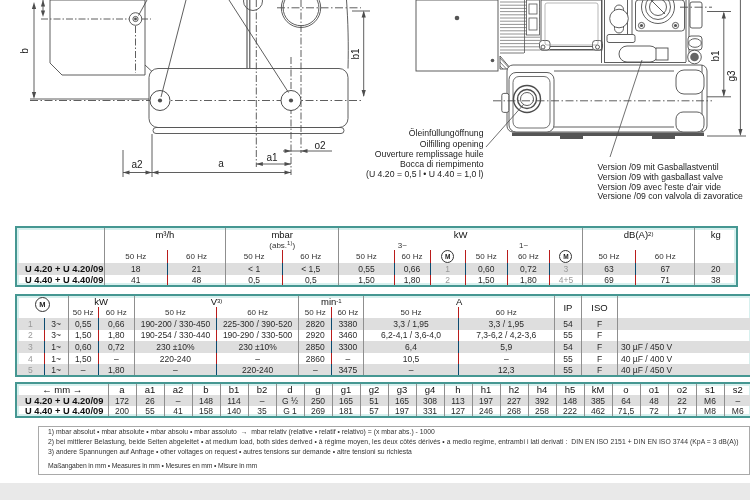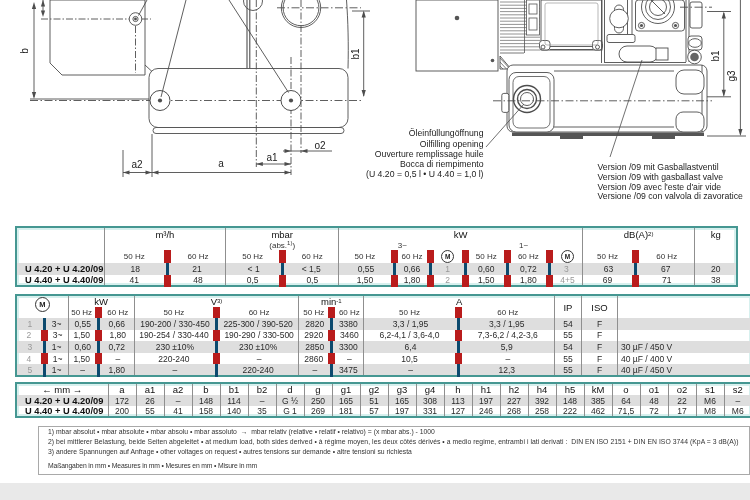--- a/index.html
+++ b/index.html
@@ -1,22 +1,22 @@
 <!DOCTYPE html>
 <html><head><meta charset="utf-8"><style>
 html,body{margin:0;padding:0;background:#fff;}
 #page{position:absolute;top:0;left:0;width:750px;height:500px;overflow:hidden;background:#fff;font-family:"Liberation Sans",sans-serif;color:#1c1c1c;}
 table{border-collapse:collapse;table-layout:fixed;position:absolute;border:2px solid #459792;box-shadow:inset 0 0 0 2px #d7f0ee;background:#fff;}
 td{padding:0;margin:0;text-align:center;vertical-align:middle;white-space:nowrap;overflow:visible;font-size:8.5px;color:#2a2a2a;}
 td.b{font-weight:normal;font-size:9.5px;color:#111;}
 td.hz{font-size:8px;color:#333;}
 tr.g td{background:#dedede;}
 td.sL{border-left:1px solid #8f8f8f;}
-td.lL{border-left:7px solid #b91c1c;}
-td.wL{border-left:3px solid #0c4a6e;text-align:center;}
+td.lL{border-left:1px solid #b91c1c;}
+td.wL{border-left:1px solid #0c4a6e;text-align:center;}
 td.lab{text-align:left;padding-left:8px;font-weight:bold;font-size:9.3px;color:#111;}
 td.gy{color:#999;}
 td.cap{text-align:left;padding-left:3px;}
 sup{font-size:6px;vertical-align:2.5px;letter-spacing:0;}
 .mc{display:inline-block;width:11px;height:11px;border:1px solid #333;border-radius:50%;font-size:6.5px;font-weight:bold;line-height:11px;text-align:center;color:#222;background:#fff;}
 .mcb{display:inline-block;width:13px;height:13px;border:1.2px solid #333;border-radius:50%;font-size:7.5px;font-weight:bold;line-height:13px;text-align:center;color:#222;background:#fff;}
 #fnbox{position:absolute;left:38px;top:426px;width:710px;height:47px;border:1px solid #a9a9a9;background:#fff;}
 #fnbox div{position:absolute;left:9px;font-size:6.8px;color:#333;white-space:nowrap;}
 #grayband{position:absolute;left:0;top:483px;width:750px;height:17px;background:#e9e9e9;}
 </style></head><body>

